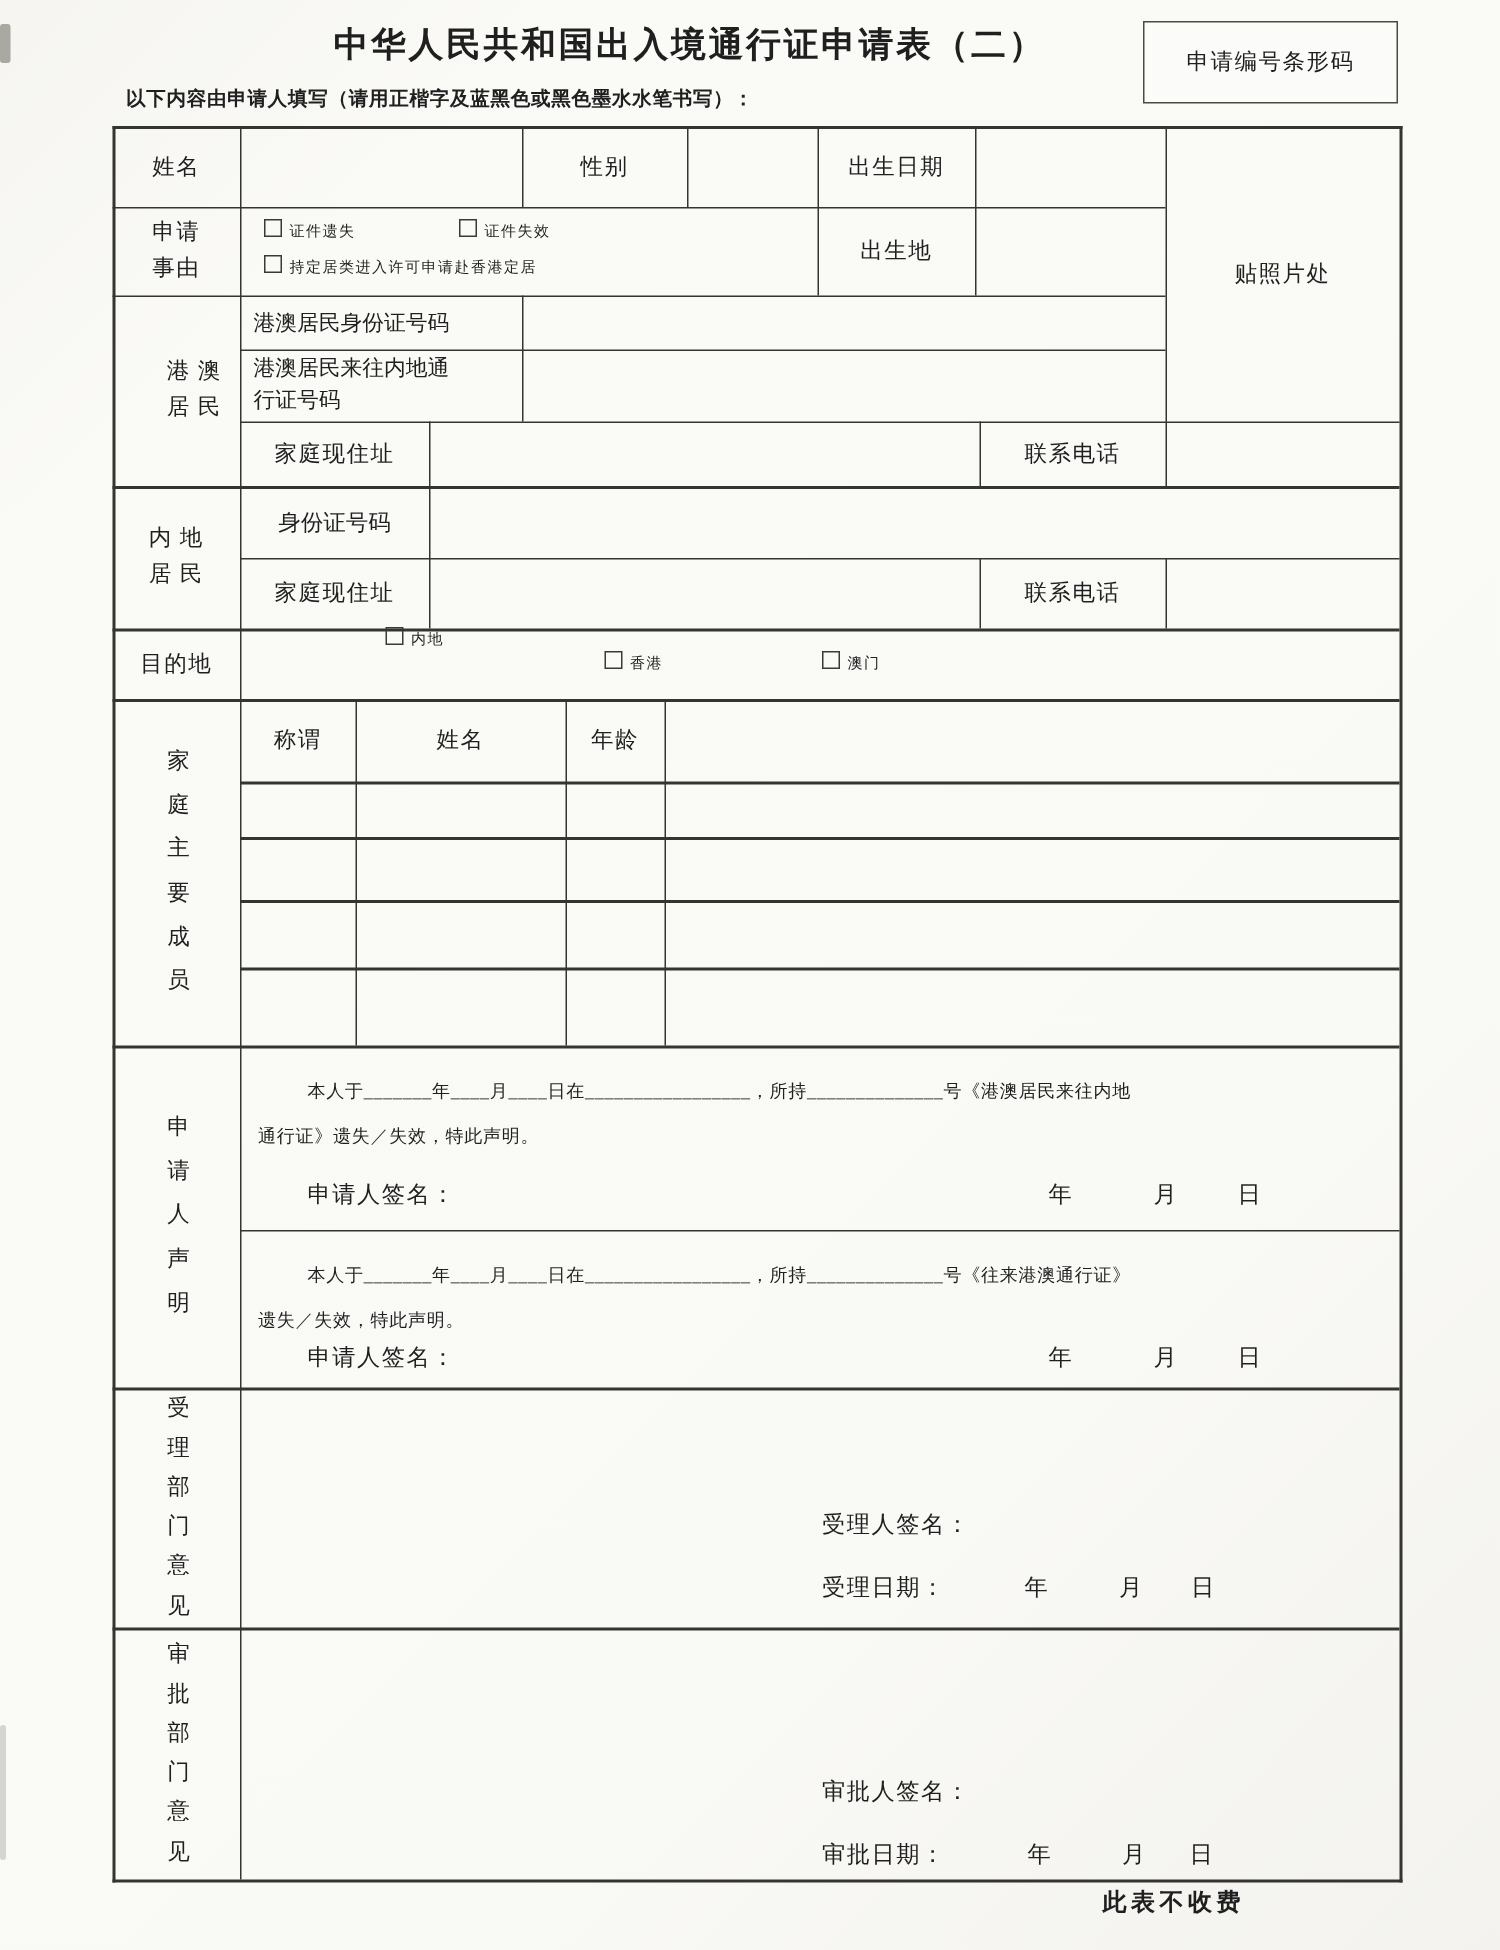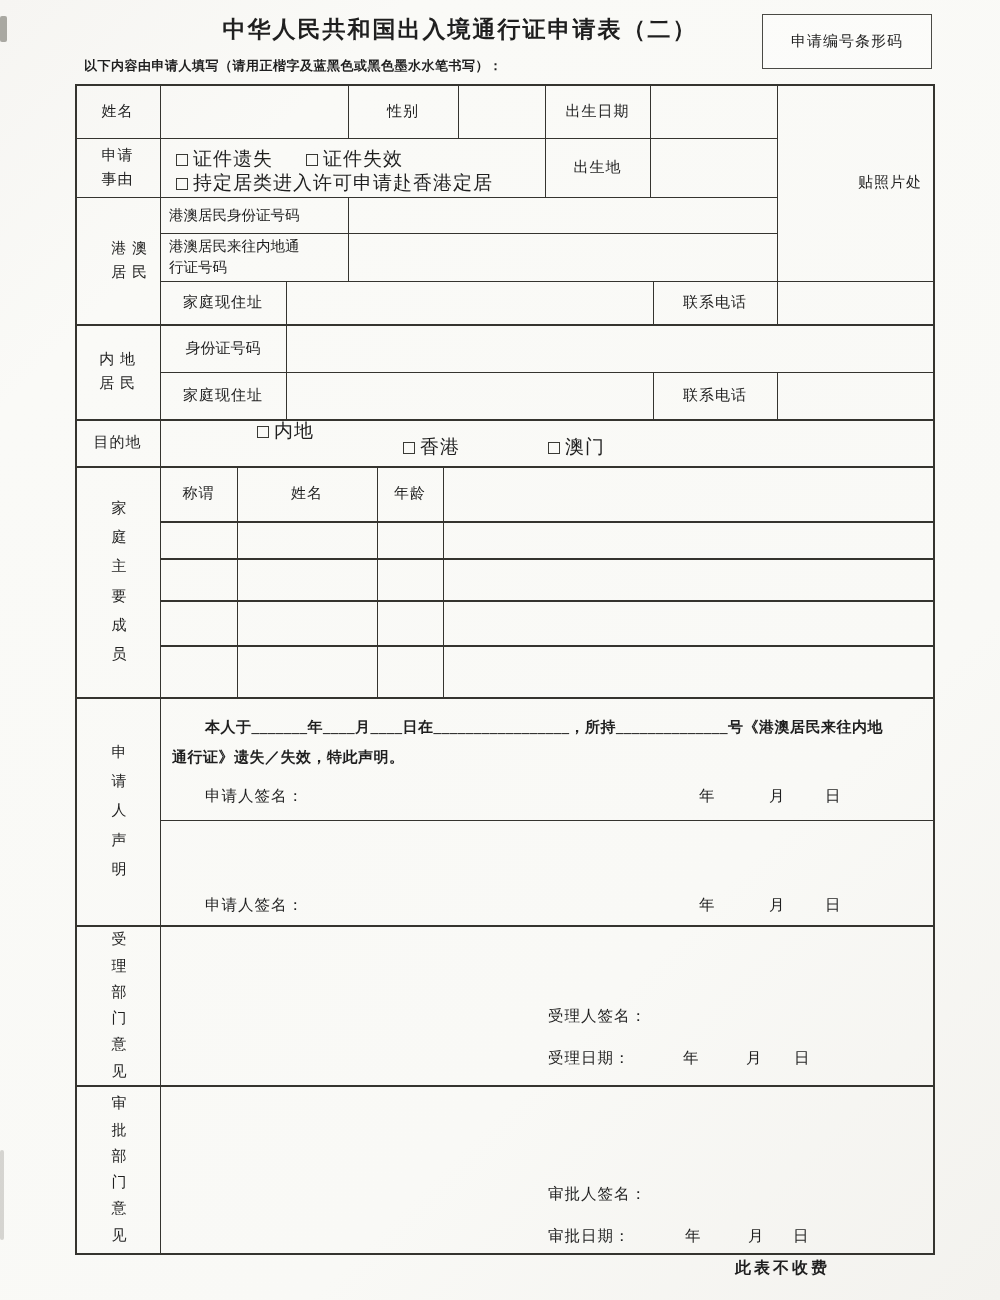--- a/index.html
+++ b/index.html
@@ -27,23 +27,23 @@
   .vtext{width:18px;word-break:break-all;text-align:right;line-height:1.95;letter-spacing:0;}
   .blank{position:absolute;}
   #title{position:absolute;left:120px;top:14px;width:680px;text-align:center;
          font-size:23px;font-weight:bold;letter-spacing:2px;}
   #barcode-box{position:absolute;left:762px;top:14px;width:168px;height:53px;
          border:1px solid #4a4a45;display:flex;align-items:center;justify-content:center;
          font-size:15px;letter-spacing:1px;background:rgba(255,255,255,.35);}
   #instruction{position:absolute;left:84px;top:57px;font-size:13px;font-weight:bold;letter-spacing:.5px;}
   .cb{display:inline-block;width:12px;height:12px;border:1.5px solid #3a3a35;
       margin-right:5px;vertical-align:-1px;background:transparent;box-sizing:border-box;}
-  .opt{position:absolute;font-size:19px;letter-spacing:1px;white-space:nowrap;}
-  .decl{position:absolute;left:172px;width:757px;font-size:15px;line-height:30px;
-        text-indent:33px;white-space:pre-line;letter-spacing:.5px;font-weight:bold;}
+  .opt{position:absolute;font-size:10px;letter-spacing:1px;white-space:nowrap;}
+  .decl{position:absolute;left:172px;width:757px;font-size:12px;line-height:30px;
+        text-indent:33px;white-space:pre-line;letter-spacing:.5px;}
   .sig{position:absolute;font-size:15.5px;letter-spacing:1px;white-space:nowrap;}
   #footer-note{position:absolute;left:735px;top:1258px;font-size:16px;font-weight:bold;letter-spacing:3px;}
   .smudge{position:absolute;background:#6a675f;opacity:.55;border-radius:2px;}
 </style>
 </head>
 <body>
 
 <div id="sheet">
 
   <div class="smudge" style="left:0;top:16px;width:7px;height:26px;"></div>
@@ -91,21 +91,21 @@
   <i class="vl" style="left:237px;top:466px;height:231px;"></i>
   <i class="vl" style="left:377px;top:466px;height:231px;"></i>
   <i class="vl" style="left:443px;top:466px;height:231px;"></i>
 
   <div class="cell" style="left:75px;top:84px;width:85px;height:54px;">姓名</div>
   <div class="blank" style="left:161px;top:85px;width:186px;height:52px;"></div>
   <div class="cell" style="left:348px;top:84px;width:110px;height:54px;">性别</div>
   <div class="blank" style="left:459px;top:85px;width:85px;height:52px;"></div>
   <div class="cell" style="left:545px;top:84px;width:105px;height:54px;">出生日期</div>
   <div class="blank" style="left:651px;top:85px;width:125px;height:52px;"></div>
-  <div class="cell" style="left:777px;top:84px;width:156px;height:197px;padding-left:35px;">
+  <div class="cell" style="left:777px;top:84px;width:156px;height:197px;">
     <span>贴照片处</span>
   </div>
 
   <div class="cell pre" style="left:75px;top:138px;width:85px;height:59px;">申请
 事由</div>
   <span class="opt" style="left:176px;top:146px;">
     <span class="cb"></span><span>证件遗失</span>
   </span>
   <span class="opt" style="left:306px;top:146px;">
     <span class="cb"></span><span>证件失效</span>
@@ -162,20 +162,22 @@
   <div class="cell" style="left:75px;top:697px;width:85px;height:228px;">
     <span class="vtext">申请人声明</span>
   </div>
   <div class="decl" style="top:712px;">本人于_______年____月____日在_________________，所持______________号《港澳居民来往内地
 通行证》遗失／失效，特此声明。</div>
   <span class="sig" style="left:205px;top:786px;">申请人签名：</span>
   <span class="sig" style="left:699px;top:786px;">年</span>
   <span class="sig" style="left:769px;top:786px;">月</span>
   <span class="sig" style="left:825px;top:786px;">日</span>
 
+  <div class="decl" style="top:835px;">本人于_______年____月____日在_________________，所持______________号《往来港澳通行证》
+遗失／失效，特此声明。</div>
   <span class="sig" style="left:205px;top:895px;">申请人签名：</span>
   <span class="sig" style="left:699px;top:895px;">年</span>
   <span class="sig" style="left:769px;top:895px;">月</span>
   <span class="sig" style="left:825px;top:895px;">日</span>
 
   <div class="cell" style="left:75px;top:925px;width:85px;height:160px;">
     <span class="vtext" style="line-height:1.75;">受理部门意见</span>
   </div>
   <div class="blank" style="left:161px;top:926px;width:771px;height:158px;"></div>
   <span class="sig" style="left:548px;top:1006px;">受理人签名：</span>

